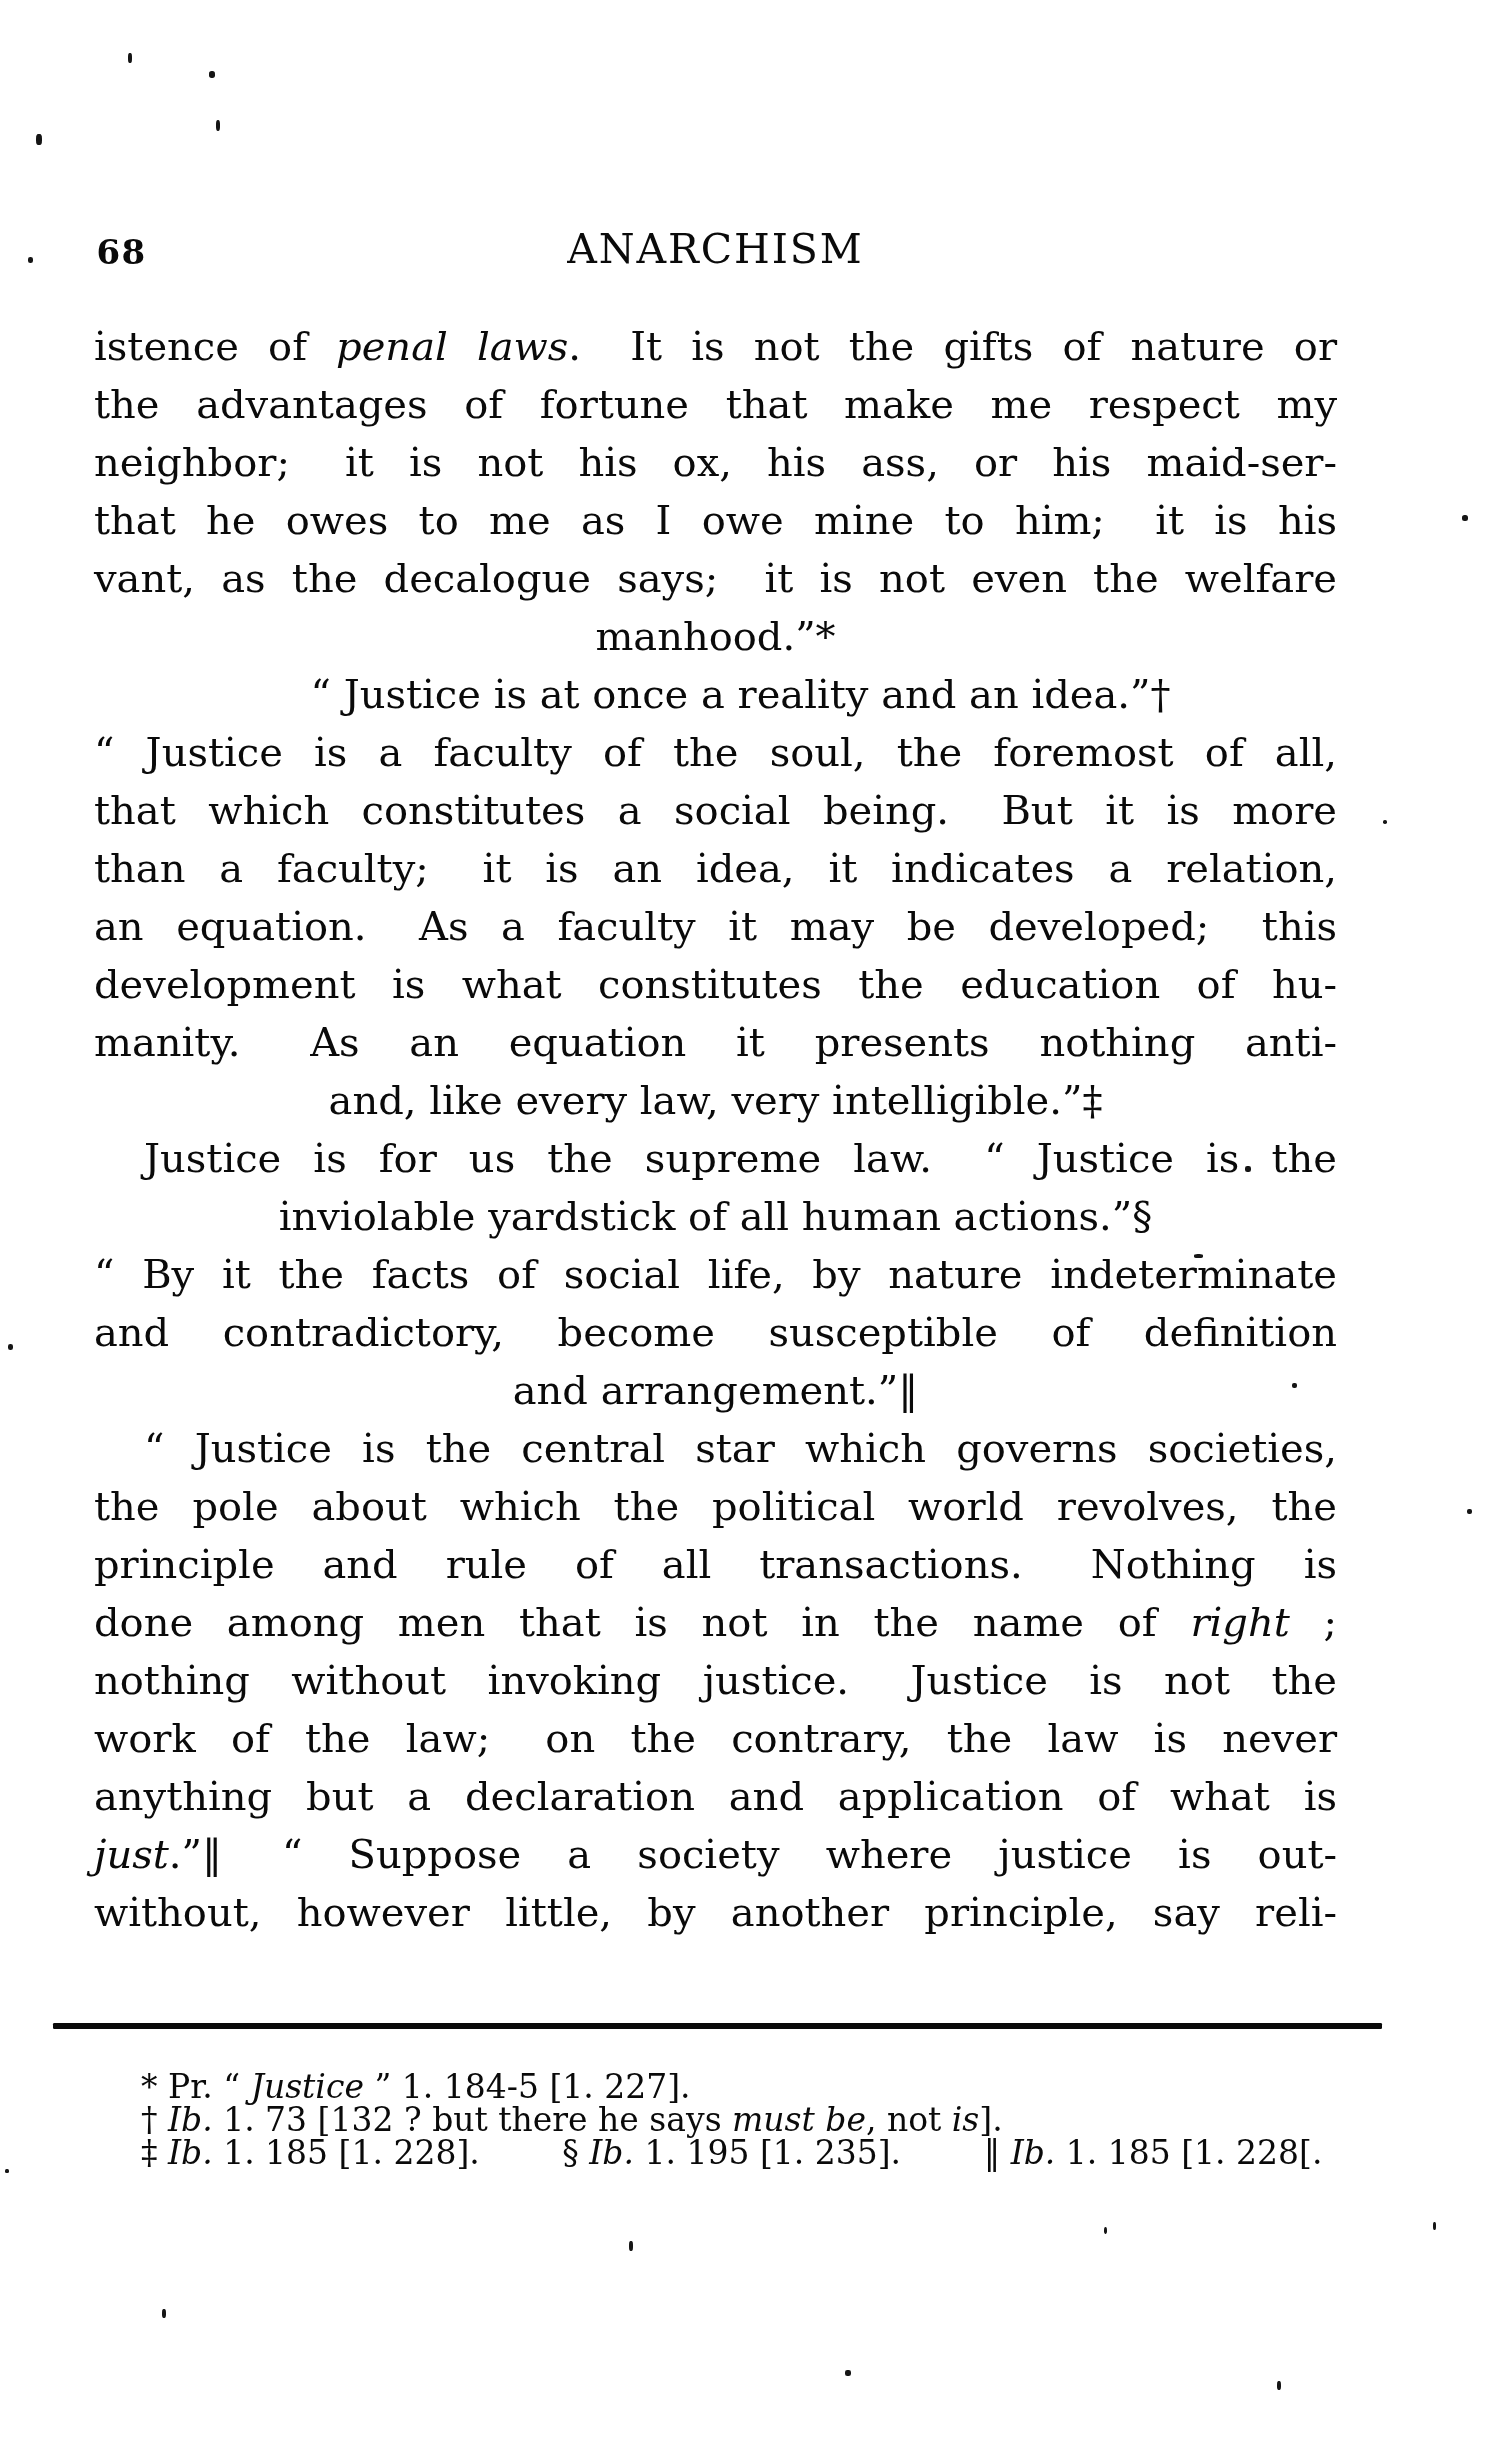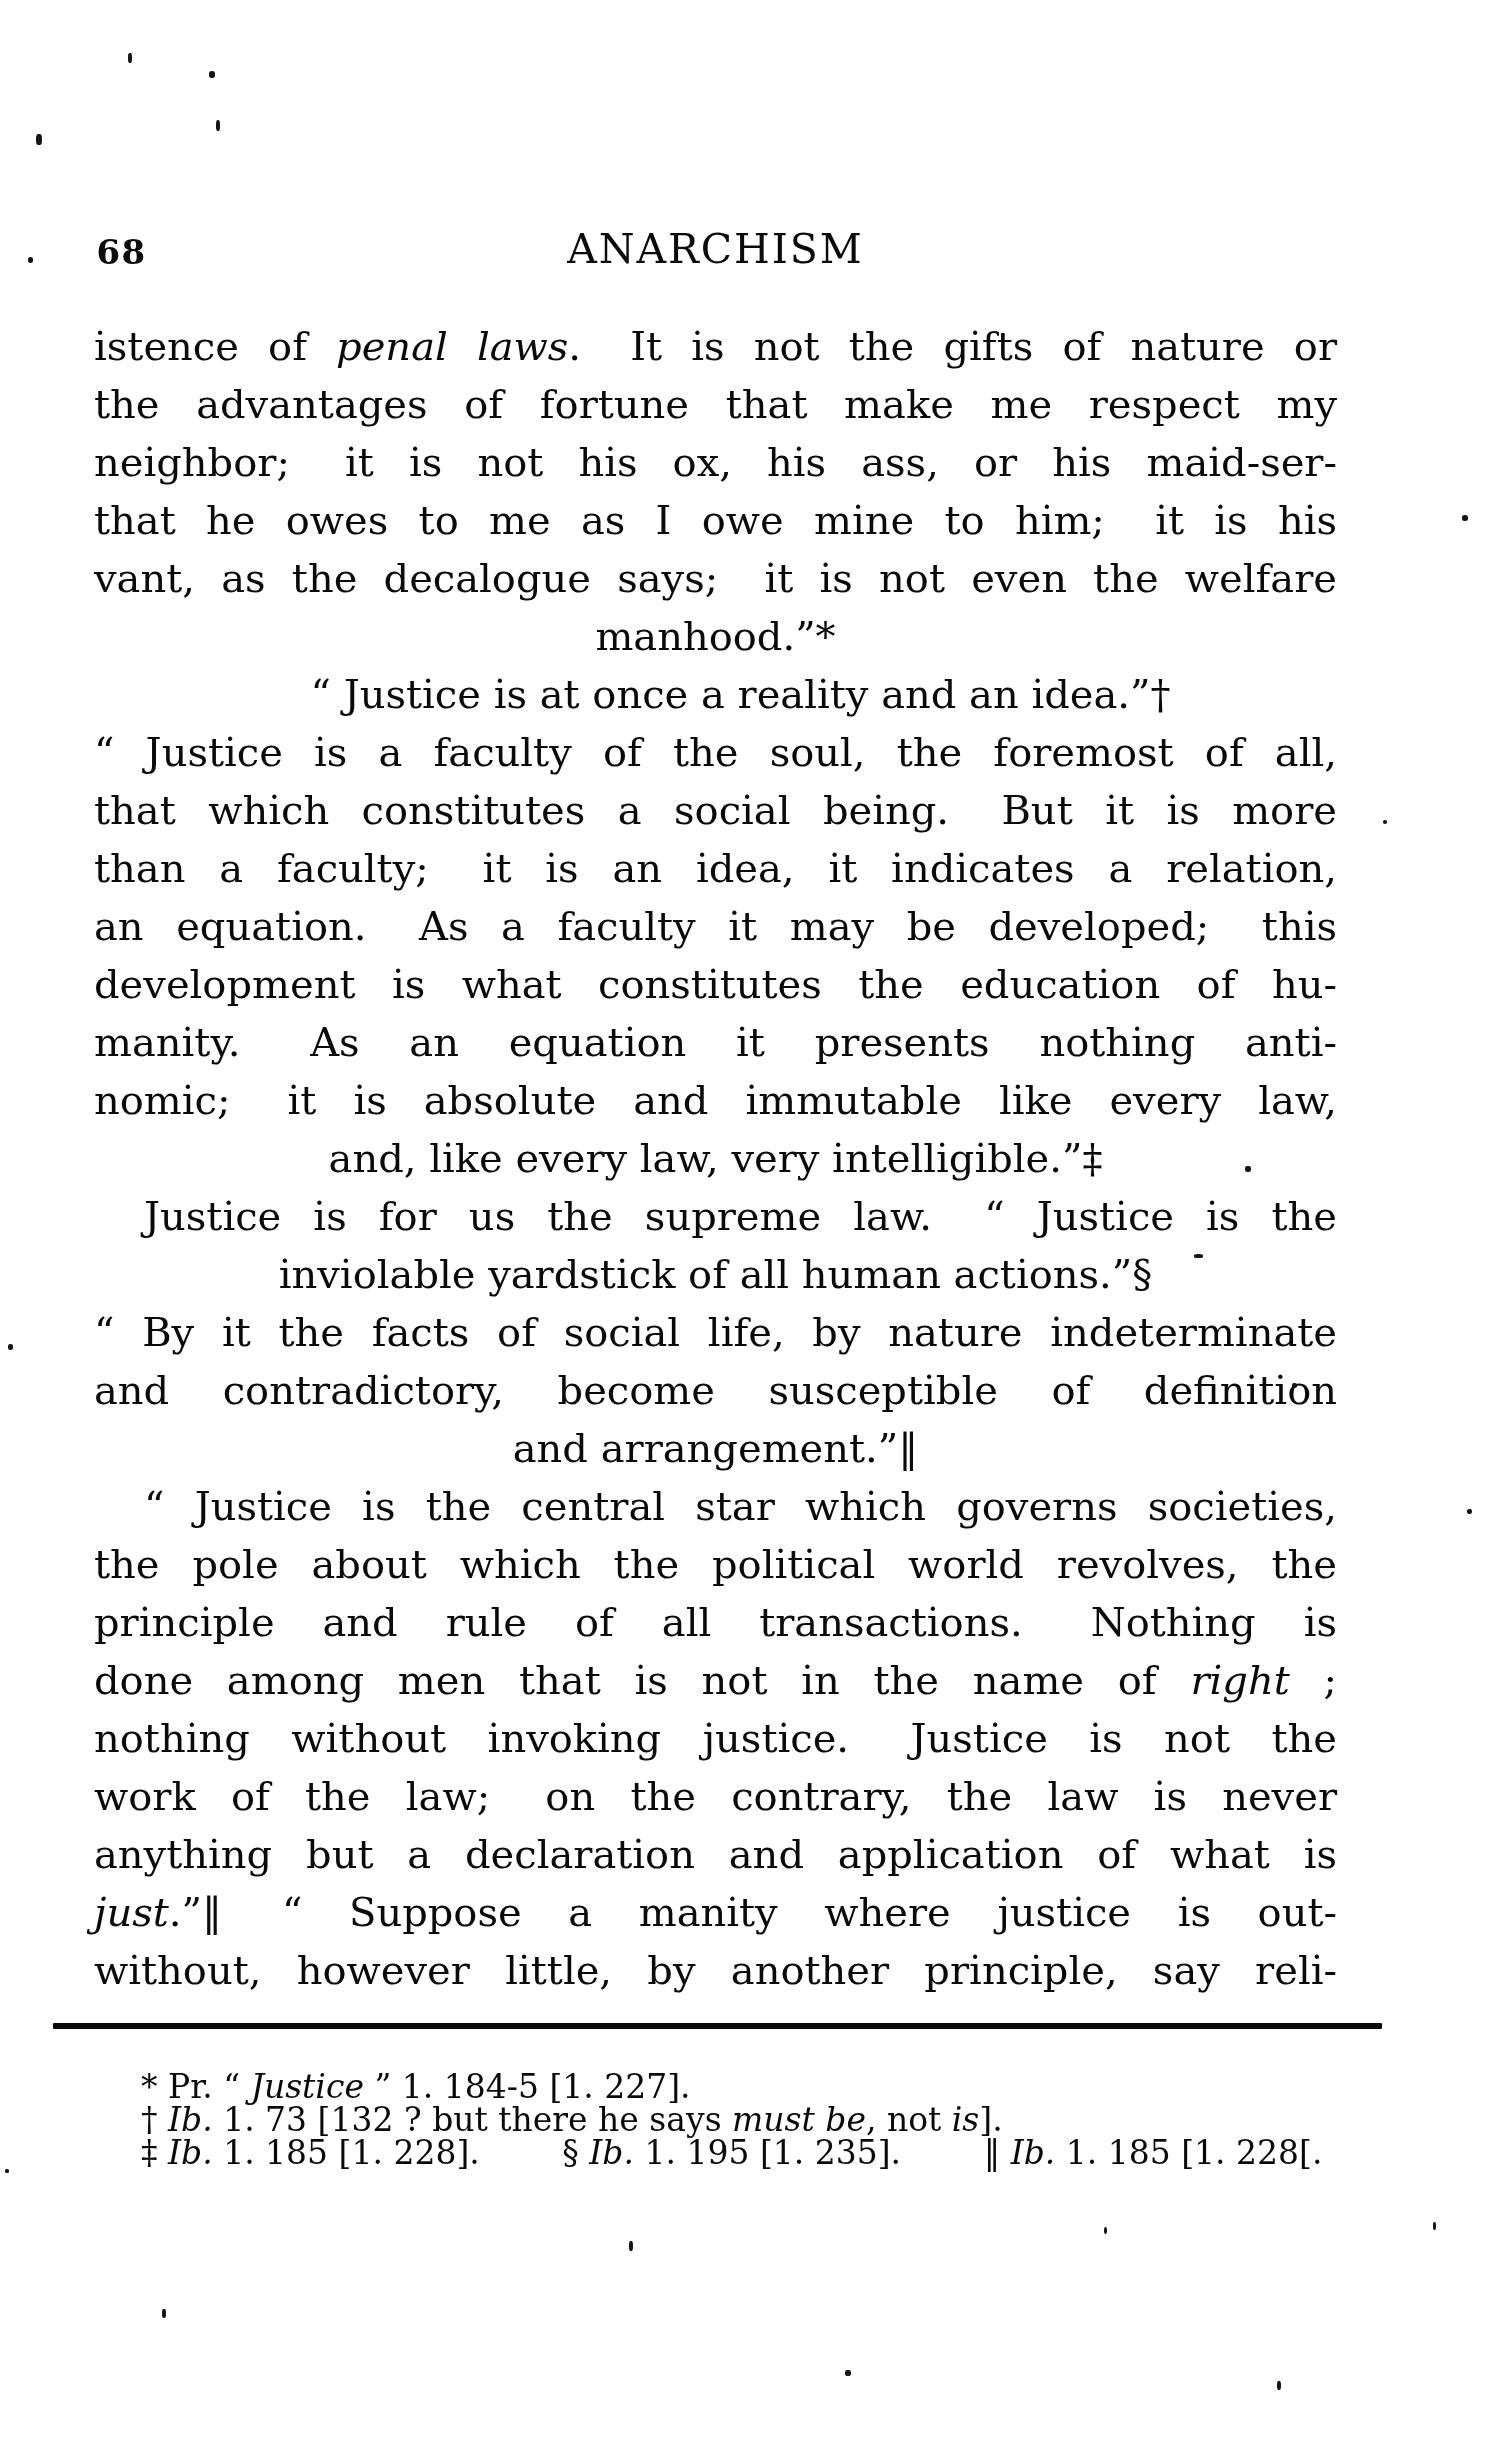--- a/index.html
+++ b/index.html
@@ -63,35 +63,34 @@
       <div class="line"><span>that he owes to me as I owe mine to him;  it is his</span></div>
       <div class="line"><span>vant, as the decalogue says;  it is not even the welfare</span></div>
       <div class="line s"><span>manhood.”*</span></div>
       <div class="line i s"><span>“ Justice is at once a reality and an idea.”†</span></div>
       <div class="line"><span>“ Justice is a faculty of the soul, the foremost of all,</span></div>
       <div class="line"><span>that which constitutes a social being.  But it is more</span></div>
       <div class="line"><span>than a faculty;  it is an idea, it indicates a relation,</span></div>
       <div class="line"><span>an equation.  As a faculty it may be developed;  this</span></div>
       <div class="line"><span>development is what constitutes the education of hu-</span></div>
       <div class="line"><span>manity.  As an equation it presents nothing anti-</span></div>
-      <div class="line"><span>nomic;  it is absolute and immutable like every law,</span></div>
       <div class="line s"><span>and, like every law, very intelligible.”‡</span></div>
       <div class="line i"><span>Justice is for us the supreme law.  “ Justice is the</span></div>
       <div class="line s"><span>inviolable yardstick of all human actions.”§</span></div>
       <div class="line"><span>“ By it the facts of social life, by nature indeterminate</span></div>
       <div class="line"><span>and contradictory, become susceptible of definition</span></div>
       <div class="line s"><span>and arrangement.”‖</span></div>
       <div class="line i"><span>“ Justice is the central star which governs societies,</span></div>
       <div class="line"><span>the pole about which the political world revolves, the</span></div>
       <div class="line"><span>principle and rule of all transactions.  Nothing is</span></div>
       <div class="line"><span>done among men that is not in the name of </span><span class="it">right</span><span> ;</span></div>
       <div class="line"><span>nothing without invoking justice.  Justice is not the</span></div>
       <div class="line"><span>work of the law;  on the contrary, the law is never</span></div>
       <div class="line"><span>anything but a declaration and application of what is</span></div>
-      <div class="line"><span class="it">just</span><span>.”‖  “ Suppose a manity where justice is out-</span></div>
+      <div class="line"><span class="it">just</span><span>.”‖  “ Suppose a society where justice is out-</span></div>
       <div class="line"><span>without, however little, by another principle, say reli-</span></div>
     </div>
 
   <div class="fnrule"></div>
 
   <div class="footnotes">
       <div class="line s"><span>* Pr. “ </span><span class="it">Justice</span><span> ” 1. 184-5 [1. 227].</span></div>
       <div class="line s"><span>† </span><span class="it">Ib.</span><span> 1. 73 [132 ? but there he says </span><span class="it">must be</span><span>, not </span><span class="it">is</span><span>].</span></div>
       <div class="line s"><span>‡ </span><span class="it">Ib.</span><span> 1. 185 [1. 228].</span><span>   § </span><span class="it">Ib.</span><span> 1. 195 [1. 235].</span><span>   ‖ </span><span class="it">Ib.</span><span> 1. 185 [1. 228[.</span></div>
     </div>

